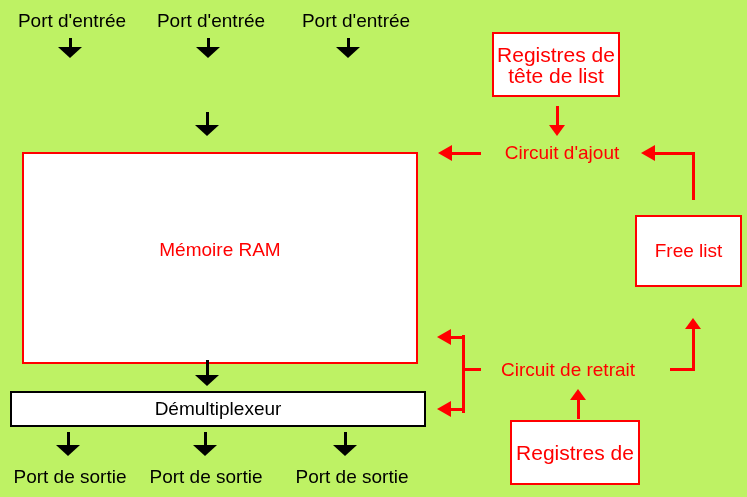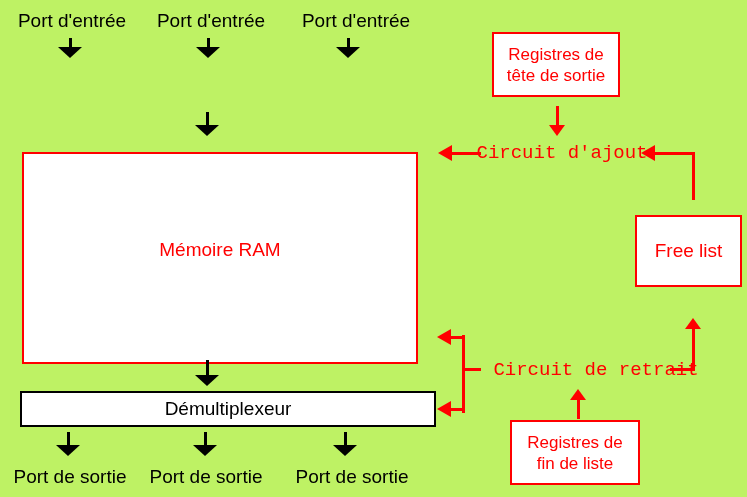--- a/index.html
+++ b/index.html
@@ -3,26 +3,26 @@
 <meta charset="utf-8">
 <style>
   :root { --red:#ff0000; --black:#000000; }
   html,body { margin:0; padding:0; background:#ffffff; }
   #canvas {
     position:relative; width:747px; height:497px; overflow:hidden;
     background:#bef264; font-family:"Liberation Sans", sans-serif; color:var(--black);
   }
   .lbl { position:absolute; transform:translateX(-50%); white-space:nowrap;
          font-size:19px; line-height:22px; }
-  .lbl.r { color:var(--red);font-family:Liberation Mono, monospace; }
+  .lbl.r { color:var(--red); }
   .bx { position:absolute; box-sizing:border-box; border:2px solid var(--black);
         display:flex; flex-direction:column; align-items:center; justify-content:center;
         text-align:center; font-size:19px; line-height:22px; background:#ffffff; }
   .bx.r { border-color:var(--red); color:var(--red); }
-  .bx .sm { font-size:17px; line-height:21px; }
+  .bx .sm { font-size:21px; line-height:21px; }
   .ln { position:absolute; display:block; background:var(--black); }
   .ln.r { background:var(--red); }
   .tri { position:absolute; display:block; width:0; height:0; }
   .tri-db { border-left:12px solid transparent; border-right:12px solid transparent; border-top:11px solid var(--black); }
   .tri-dr { border-left:8px solid transparent;  border-right:8px solid transparent;  border-top:11px solid var(--red); }
   .tri-ur { border-left:8px solid transparent;  border-right:8px solid transparent;  border-bottom:11px solid var(--red); }
   .tri-lr { border-top:8px solid transparent;   border-bottom:8px solid transparent; border-right:14px solid var(--red); }
 </style>
 </head>
 <body>
@@ -54,21 +54,21 @@
 
   <div class="bx r" style="left:22px;top:152px;width:396px;height:212px">
     <span style="transform:translateY(-8px)">Mémoire RAM</span>
   </div>
 
   <div>
     <i class="ln" style="left:205.5px;top:360px;width:3px;height:15px"></i>
       <i class="tri tri-db" style="left:195px;top:375px"></i>
   </div>
 
-  <div class="bx" style="left:20px;top:391px;width:416px;height:36px">
+  <div class="bx" style="left:10px;top:391px;width:416px;height:36px">
     <span>Démultiplexeur</span>
   </div>
 
   <div>
     <i class="ln" style="left:66.5px;top:432px;width:3px;height:13px"></i>
       <i class="tri tri-db" style="left:56px;top:445px"></i>
   </div>
   <div>
     <i class="ln" style="left:203.5px;top:432px;width:3px;height:13px"></i>
       <i class="tri tri-db" style="left:193px;top:445px"></i>
@@ -77,21 +77,21 @@
     <i class="ln" style="left:343.5px;top:432px;width:3px;height:13px"></i>
       <i class="tri tri-db" style="left:333px;top:445px"></i>
   </div>
 
   <div class="lbl" style="left:70px;top:466px">Port de sortie</div>
   <div class="lbl" style="left:206px;top:466px">Port de sortie</div>
   <div class="lbl" style="left:352px;top:466px">Port de sortie</div>
 
   <div class="bx r" style="left:492px;top:32px;width:128px;height:65px">
     <span class="sm">Registres de</span>
-    <span class="sm">tête de sortie</span>
+    <span class="sm">tête de list</span>
   </div>
 
   <div>
     <i class="ln r" style="left:555.5px;top:106px;width:3px;height:19px"></i>
       <i class="tri tri-dr" style="left:549px;top:125px"></i>
   </div>
 
   <div class="lbl r" style="left:562px;top:142px">Circuit d'ajout</div>
 
   <div>
@@ -108,21 +108,21 @@
   <div class="bx r" style="left:635px;top:215px;width:107px;height:72px">
     <span>Free list</span>
   </div>
 
   <div>
     <i class="tri tri-ur" style="left:685px;top:318px"></i>
     <i class="ln r" style="left:691.5px;top:329px;width:3px;height:41.5px"></i>
     <i class="ln r" style="left:670px;top:367.5px;width:24.5px;height:3px"></i>
   </div>
 
-  <div class="lbl r" style="left:596px;top:359px">Circuit de retrait</div>
+  <div class="lbl r" style="left:568px;top:359px">Circuit de retrait</div>
 
   <div>
     <i class="ln r" style="left:463px;top:367.5px;width:18px;height:3px"></i>
     <i class="ln r" style="left:461.5px;top:335px;width:3px;height:78px"></i>
   </div>
   <div>
     <i class="tri tri-lr" style="left:437px;top:329px"></i>
       <i class="ln r" style="left:451px;top:335.5px;width:13px;height:3px"></i>
   </div>
   <div>
@@ -130,16 +130,15 @@
       <i class="ln r" style="left:451px;top:407.5px;width:13px;height:3px"></i>
   </div>
 
   <div>
     <i class="tri tri-ur" style="left:570px;top:389px"></i>
       <i class="ln r" style="left:576.5px;top:400px;width:3px;height:19px"></i>
   </div>
 
   <div class="bx r" style="left:510px;top:420px;width:130px;height:65px">
     <span class="sm">Registres de</span>
-    <span class="sm">fin de liste</span>
   </div>
 
 </div>
 
 </body></html>

